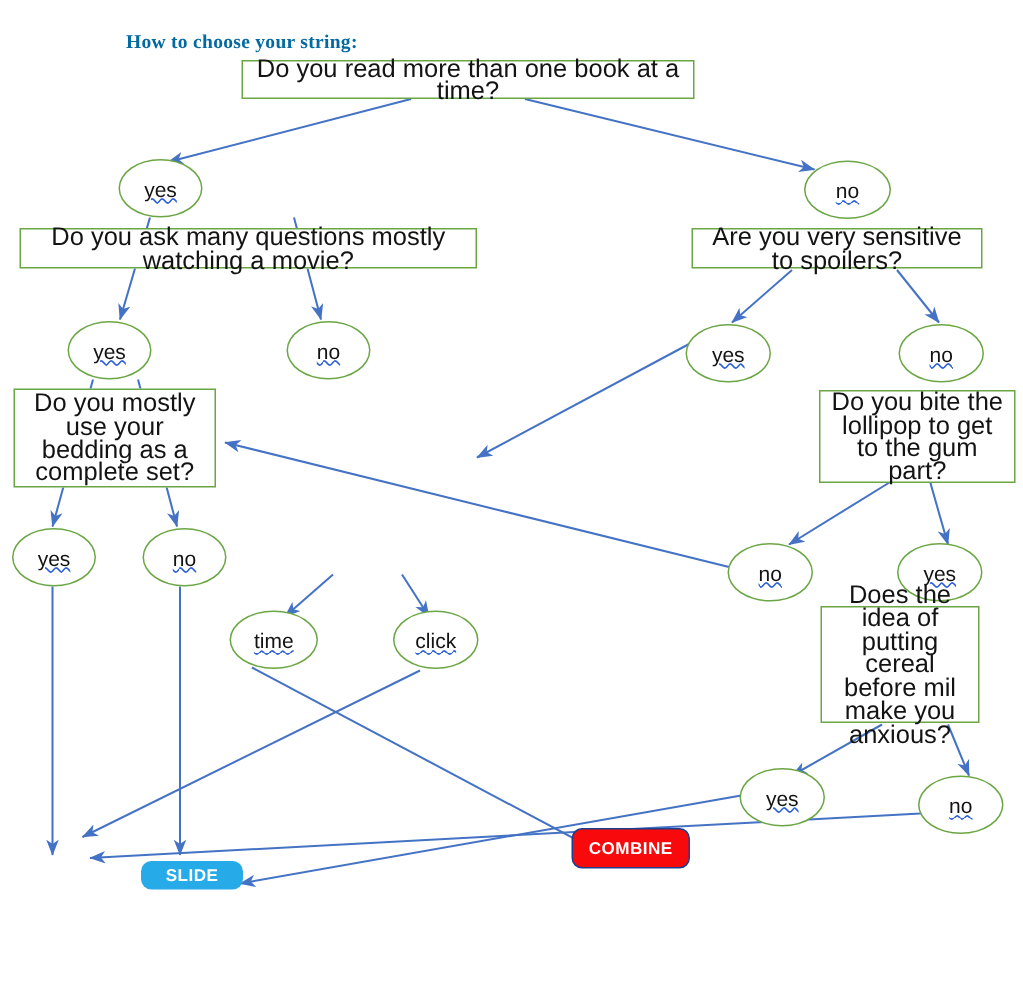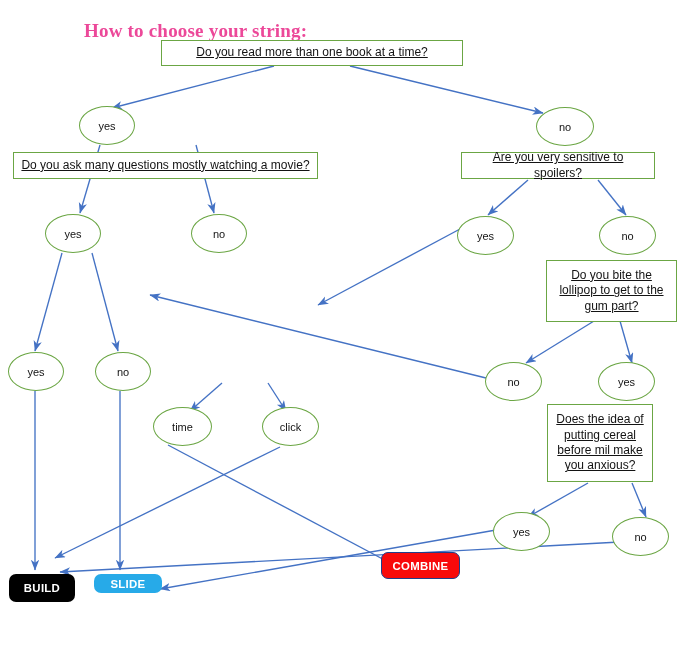--- a/index.html
+++ b/index.html
@@ -2,32 +2,32 @@
 <html><head>
 <meta charset="utf-8">
 <style>
   html,body{margin:0;padding:0;background:#ffffff;}
   body{width:682px;height:661px;position:relative;overflow:hidden;
        font-family:"Liberation Sans",sans-serif;}
   #canvas{position:absolute;left:0;top:0;width:682px;height:661px;}
   svg.edges{position:absolute;left:0;top:0;width:682px;height:661px;pointer-events:none;}
 
   .title{position:absolute;font-family:"Liberation Serif",serif;font-weight:bold;
-         font-size:19px;color:#ec4899;letter-spacing:.2px;white-space:nowrap;}
+         font-size:13px;color:#0369a1;letter-spacing:.2px;white-space:nowrap;}
 
   .qbox{position:absolute;box-sizing:border-box;border:1.3px solid #6BA644;
-        background:#ffffff;color:#131313;font-size:12px;line-height:15.4px;
+        background:#ffffff;color:#131313;font-size:17px;line-height:15.4px;
         display:flex;align-items:center;justify-content:center;text-align:center;
-        padding:2px 5px;text-decoration:underline;}
+        padding:2px 5px;}
 
   .ell{position:absolute;box-sizing:border-box;border:1.2px solid #6BA644;
        background:#ffffff;border-radius:50%;display:flex;align-items:center;
        justify-content:center;}
-  .ell span{font-size:11px;color:#131313;
-            text-decoration-color:#2B5FD9;
+  .ell span{font-size:14px;color:#131313;
+            text-decoration:underline;text-decoration-color:#2B5FD9;
             text-decoration-style:wavy;text-underline-offset:1px;
             text-decoration-thickness:1px;}
 
   .term{position:absolute;box-sizing:border-box;border-radius:7px;
         display:flex;align-items:center;justify-content:center;
         color:#ffffff;font-size:11.4px;font-weight:bold;letter-spacing:.3px;}
   .term.build{background:#000000;}
   .term.slide{background:#27AAE8;}
   .term.combine{background:#F8090B;border:1.2px solid #1F3E8C;}
 </style>
@@ -88,20 +88,21 @@
   <div class="ell" style="left:191px;top:214px;width:56px;height:39px;">
     <span>no</span>
   </div>
   <div class="ell" style="left:457px;top:216px;width:57px;height:39px;">
     <span>yes</span>
   </div>
   <div class="ell" style="left:599px;top:216px;width:57px;height:39px;">
     <span>no</span>
   </div>
 
+  <div class="qbox" style="left:9px;top:259px;width:135px;height:66px;">Do you mostly use your bedding as a complete set?</div>
   <div class="qbox" style="left:546px;top:260px;width:131px;height:62px;">Do you bite the lollipop to get to the gum part?</div>
 
   <div class="ell" style="left:8px;top:352px;width:56px;height:39px;">
     <span>yes</span>
   </div>
   <div class="ell" style="left:95px;top:352px;width:56px;height:39px;">
     <span>no</span>
   </div>
 
   <div class="ell" style="left:153px;top:407px;width:59px;height:39px;">
@@ -120,17 +121,16 @@
 
   <div class="qbox" style="left:547px;top:404px;width:106px;height:78px;">Does the idea of putting cereal before mil make you anxious?</div>
 
   <div class="ell" style="left:493px;top:512px;width:57px;height:39px;">
     <span>yes</span>
   </div>
   <div class="ell" style="left:612px;top:517px;width:57px;height:39px;">
     <span>no</span>
   </div>
 
-  <div class="term build" style="left:9px;top:574px;width:66px;height:28px;">BUILD</div>
   <div class="term slide" style="left:94px;top:574px;width:68px;height:19px;">SLIDE</div>
   <div class="term combine" style="left:381px;top:552px;width:79px;height:27px;">COMBINE</div>
 
 </div>
 
 </body></html>

